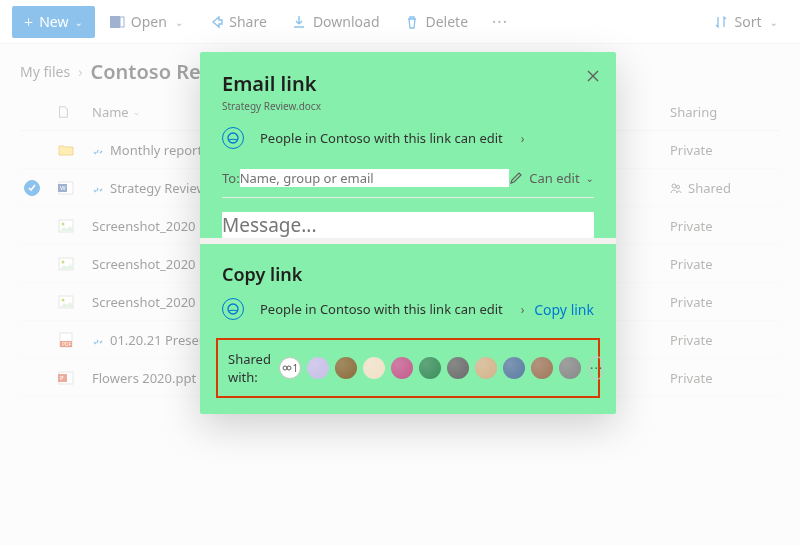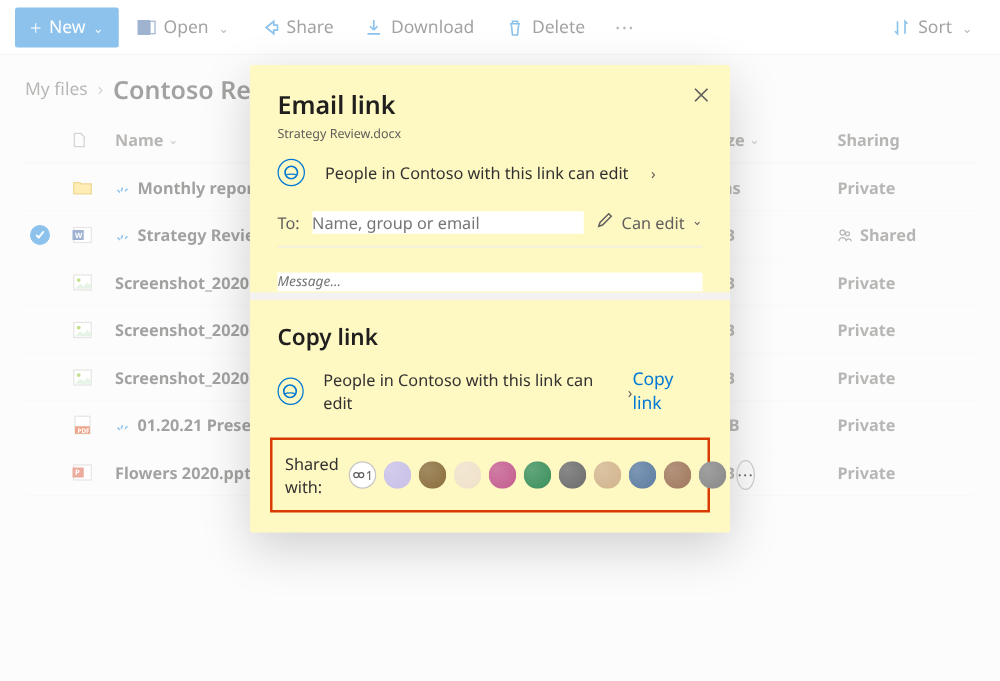--- a/index.html
+++ b/index.html
@@ -16,53 +16,53 @@
   .overflow { margin-left: 2px; color:#605e5c; letter-spacing:1px; padding:0 8px; cursor:pointer;}
   .rspace { flex: 1; }
 
   
   .crumbs { padding: 14px 20px 8px 20px; display:flex; align-items:center; gap:8px; font-size: 14px; color:#605e5c; }
   .crumbs .sep { color:#a19f9d; }
   .crumbs .current { font-size: 20px; font-weight:600; color:#323130; }
 
   
   .table { padding: 0 20px; }
-  .hdr, .row { display: grid; grid-template-columns: 36px 36px 1fr 110px 110px; align-items: center; height: 38px; font-size: 13px; font-weight: bold; }
+  .hdr, .row { display: grid; grid-template-columns: 36px 36px 1fr 110px 110px; align-items: center; height: 38px; font-size: 13px; }
   .hdr { color:#605e5c; border-bottom:1px solid #edebe9; }
   .hdr .col { display:flex; align-items:center; gap:4px; }
   .hdr .chev-s { font-size: 9px; color:#a19f9d; }
   .row { border-bottom: 1px solid #f3f2f1; color:#323130; }
   .row .sel { width:16px; height:16px; border:1px solid #c8c6c4; border-radius:50%; margin-left:4px; display:inline-flex; align-items:center; justify-content:center;}
   .row.selected .sel { background:#0078d4; border-color:#0078d4; color:#fff; }
   .row .fi { width:20px; height:20px; display:inline-flex; align-items:center; justify-content:center;}
   .row .name { display:flex; align-items:center; gap:4px;}
   .row .spark { width:14px; height:10px; }
   .row .size { color:#605e5c; }
   .row .sharing { color:#605e5c; display:flex; align-items:center; gap:6px; }
 
   
   .scrim { position:absolute; inset:0; background: rgba(255,255,255,.55); pointer-events:none; }
 
   
-  .dlg { position:absolute; top:52px; left:200px; width:384px; background:#fef9c3; box-shadow:0 12px 40px rgba(0,0,0,.18); border-radius:2px; }
+  .dlg { position:absolute; top:52px; left:200px; width:416px; background:#86efac; box-shadow:0 12px 40px rgba(0,0,0,.18); border-radius:2px; }
   .dlg-pad { padding: 18px 22px 0 22px; }
   .dlg-h1 { font-size: 20px; font-weight:600; color:#201f1e; }
   .dlg-close { position:absolute; top:14px; right:16px; cursor:pointer; color:#605e5c; }
   .dlg-sub { font-size: 10px; color:#605e5c; margin-top:2px; }
   .scope { display:flex; align-items:center; gap:16px; margin-top:14px; cursor:pointer; }
   .scope .glyph { width:22px; height:22px; border:1.5px solid #0078d4; border-radius:50%; display:inline-flex; align-items:center; justify-content:center; color:#0078d4; font-size:12px;}
   .scope .txt { font-size:13px; color:#323130; }
   .scope .chev-r { font-size:12px; color:#605e5c; margin-left:2px;}
-  .torow { display:flex; align-items:center; gap:10px; margin-top:20px; font-size:13px; }
+  .torow { display:flex; align-items:center; gap:0; margin-top:20px; font-size:13px; }
   .torow .lbl { color:#605e5c; }
   .torow input { border:none; outline:none; flex:1; font-size:13px; }
-  .torow .perm { display:flex; align-items:flex-start; gap:6px; color:#605e5c; cursor:pointer;}
+  .torow .perm { display:flex; align-items:center; gap:6px; color:#605e5c; cursor:pointer;}
   .torow .perm .chev { font-size:10px; }
   .hr { height:1px; background:#edebe9; margin:10px 0 14px 0; }
-  .msg input { border:none; outline:none; width:100%; font-size:11px; color:#605e5c;font-style:italic; }
+  .msg input { border:none; outline:none; width:100%; font-size:19px; color:#605e5c; }
   .sendrow { display:flex; justify-content:flex-end; padding:14px 0 18px 0;}
   .send { background:#0078d4; color:#fff; border:none; height:32px; padding:0 22px; font-size:14px; border-radius:2px; cursor:pointer;}
   .dlg-div { height:6px; background:#f3f2f1; }
   .copy-h { font-size:18px; font-weight:600; color:#201f1e;}
   .copyrow { display:flex; align-items:center; justify-content:space-between; margin-top:12px; padding-bottom:18px;}
   .copyrow .link { color:#0078d4; font-size:14px; cursor:pointer;}
   .sharedwith-wrap { border:2px solid #d83b01; margin:0 16px 16px 16px; padding:10px 10px;}
   .sharedwith { display:flex; align-items:center; gap:8px; font-size:13px; color:#323130;}
   .avs { display:flex; gap:6px; align-items:center;}
   .av { width:22px; height:22px; border-radius:50%; display:inline-block; }

